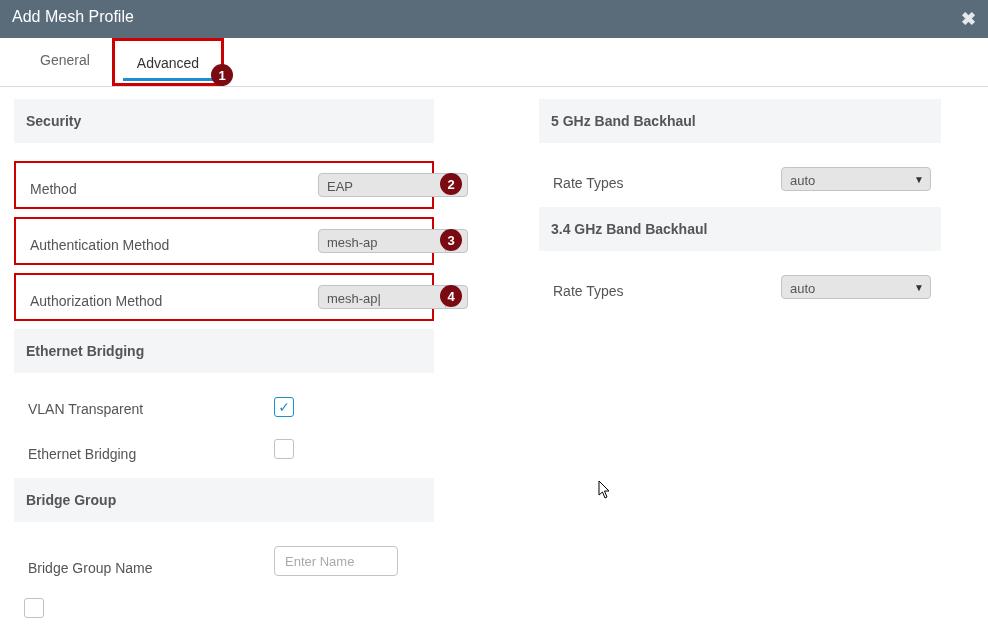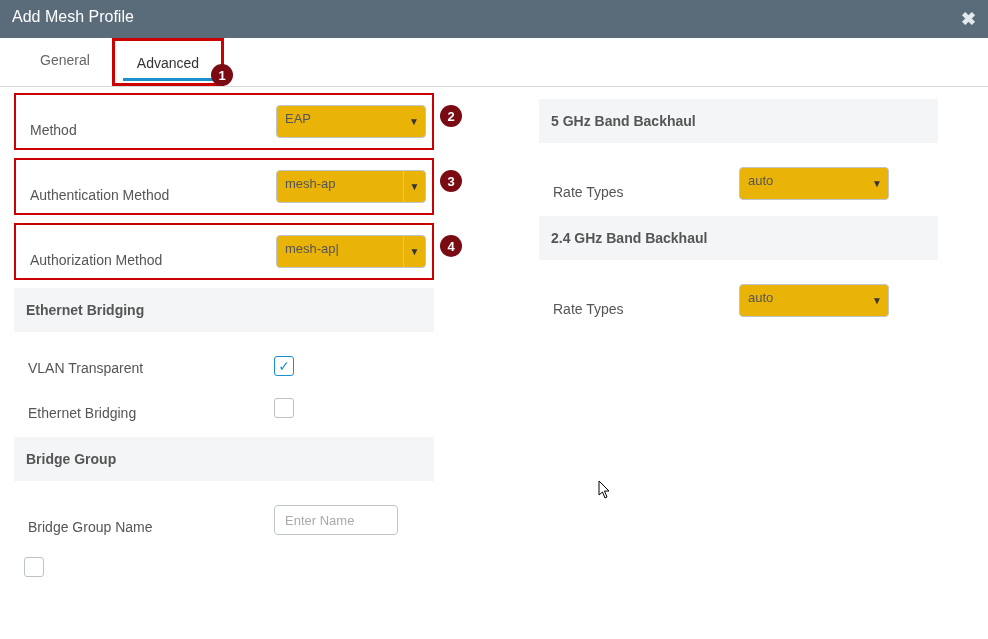--- a/index.html
+++ b/index.html
@@ -88,24 +88,25 @@
     border: 2px solid #c00;
     padding: 10px 10px;
     margin-bottom: 8px;
   }
 
   
   .dd {
     display: flex;
     border: 1px solid #bfc5ca;
     border-radius: 4px;
-    height: 33px;
+    height: 24px;
     width: 150px;
-    background: #eab308;
+    background: #e5e5e5;
     overflow:hidden;
+    margin-left:42px;
   }
   .dd-val {
     flex: 1;
     padding: 5px 8px;
     color: #555;
     font-size: 13px;
     white-space: nowrap;
   }
   .dd-btn {
     width: 22px;
@@ -177,20 +178,21 @@
   <div class="tab active tab-redbox" style="position:relative;">
     <span>Advanced</span>
   </div>
   <div class="badge" style="left:211px; top:26px;">1</div>
 </div>
 
 <div class="content" style="position:relative;">
 
   <div class="col col-left">
 
+    <div class="section-head">Security</div>
 
     <div class="row boxed">
       <div class="label">Method</div>
       <div class="control">
         <div class="dd">
           <div class="dd-val">EAP</div>
           <div class="dd-btn">▼</div>
         </div>
       </div>
       <div class="badge" style="right:-30px; top:10px;">2</div>
@@ -258,21 +260,21 @@
     <div class="row">
       <div class="label" style="flex:0 0 190px;">Rate Types</div>
       <div class="control">
         <div class="dd">
           <div class="dd-val">auto</div>
           <div class="dd-btn">▼</div>
         </div>
       </div>
     </div>
 
-    <div class="section-head" style="margin-top:2px;">2.4 GHz Band Backhaul</div>
+    <div class="section-head" style="margin-top:2px;">3.4 GHz Band Backhaul</div>
 
     <div class="row">
       <div class="label" style="flex:0 0 190px;">Rate Types</div>
       <div class="control">
         <div class="dd">
           <div class="dd-val">auto</div>
           <div class="dd-btn">▼</div>
         </div>
       </div>
     </div>

